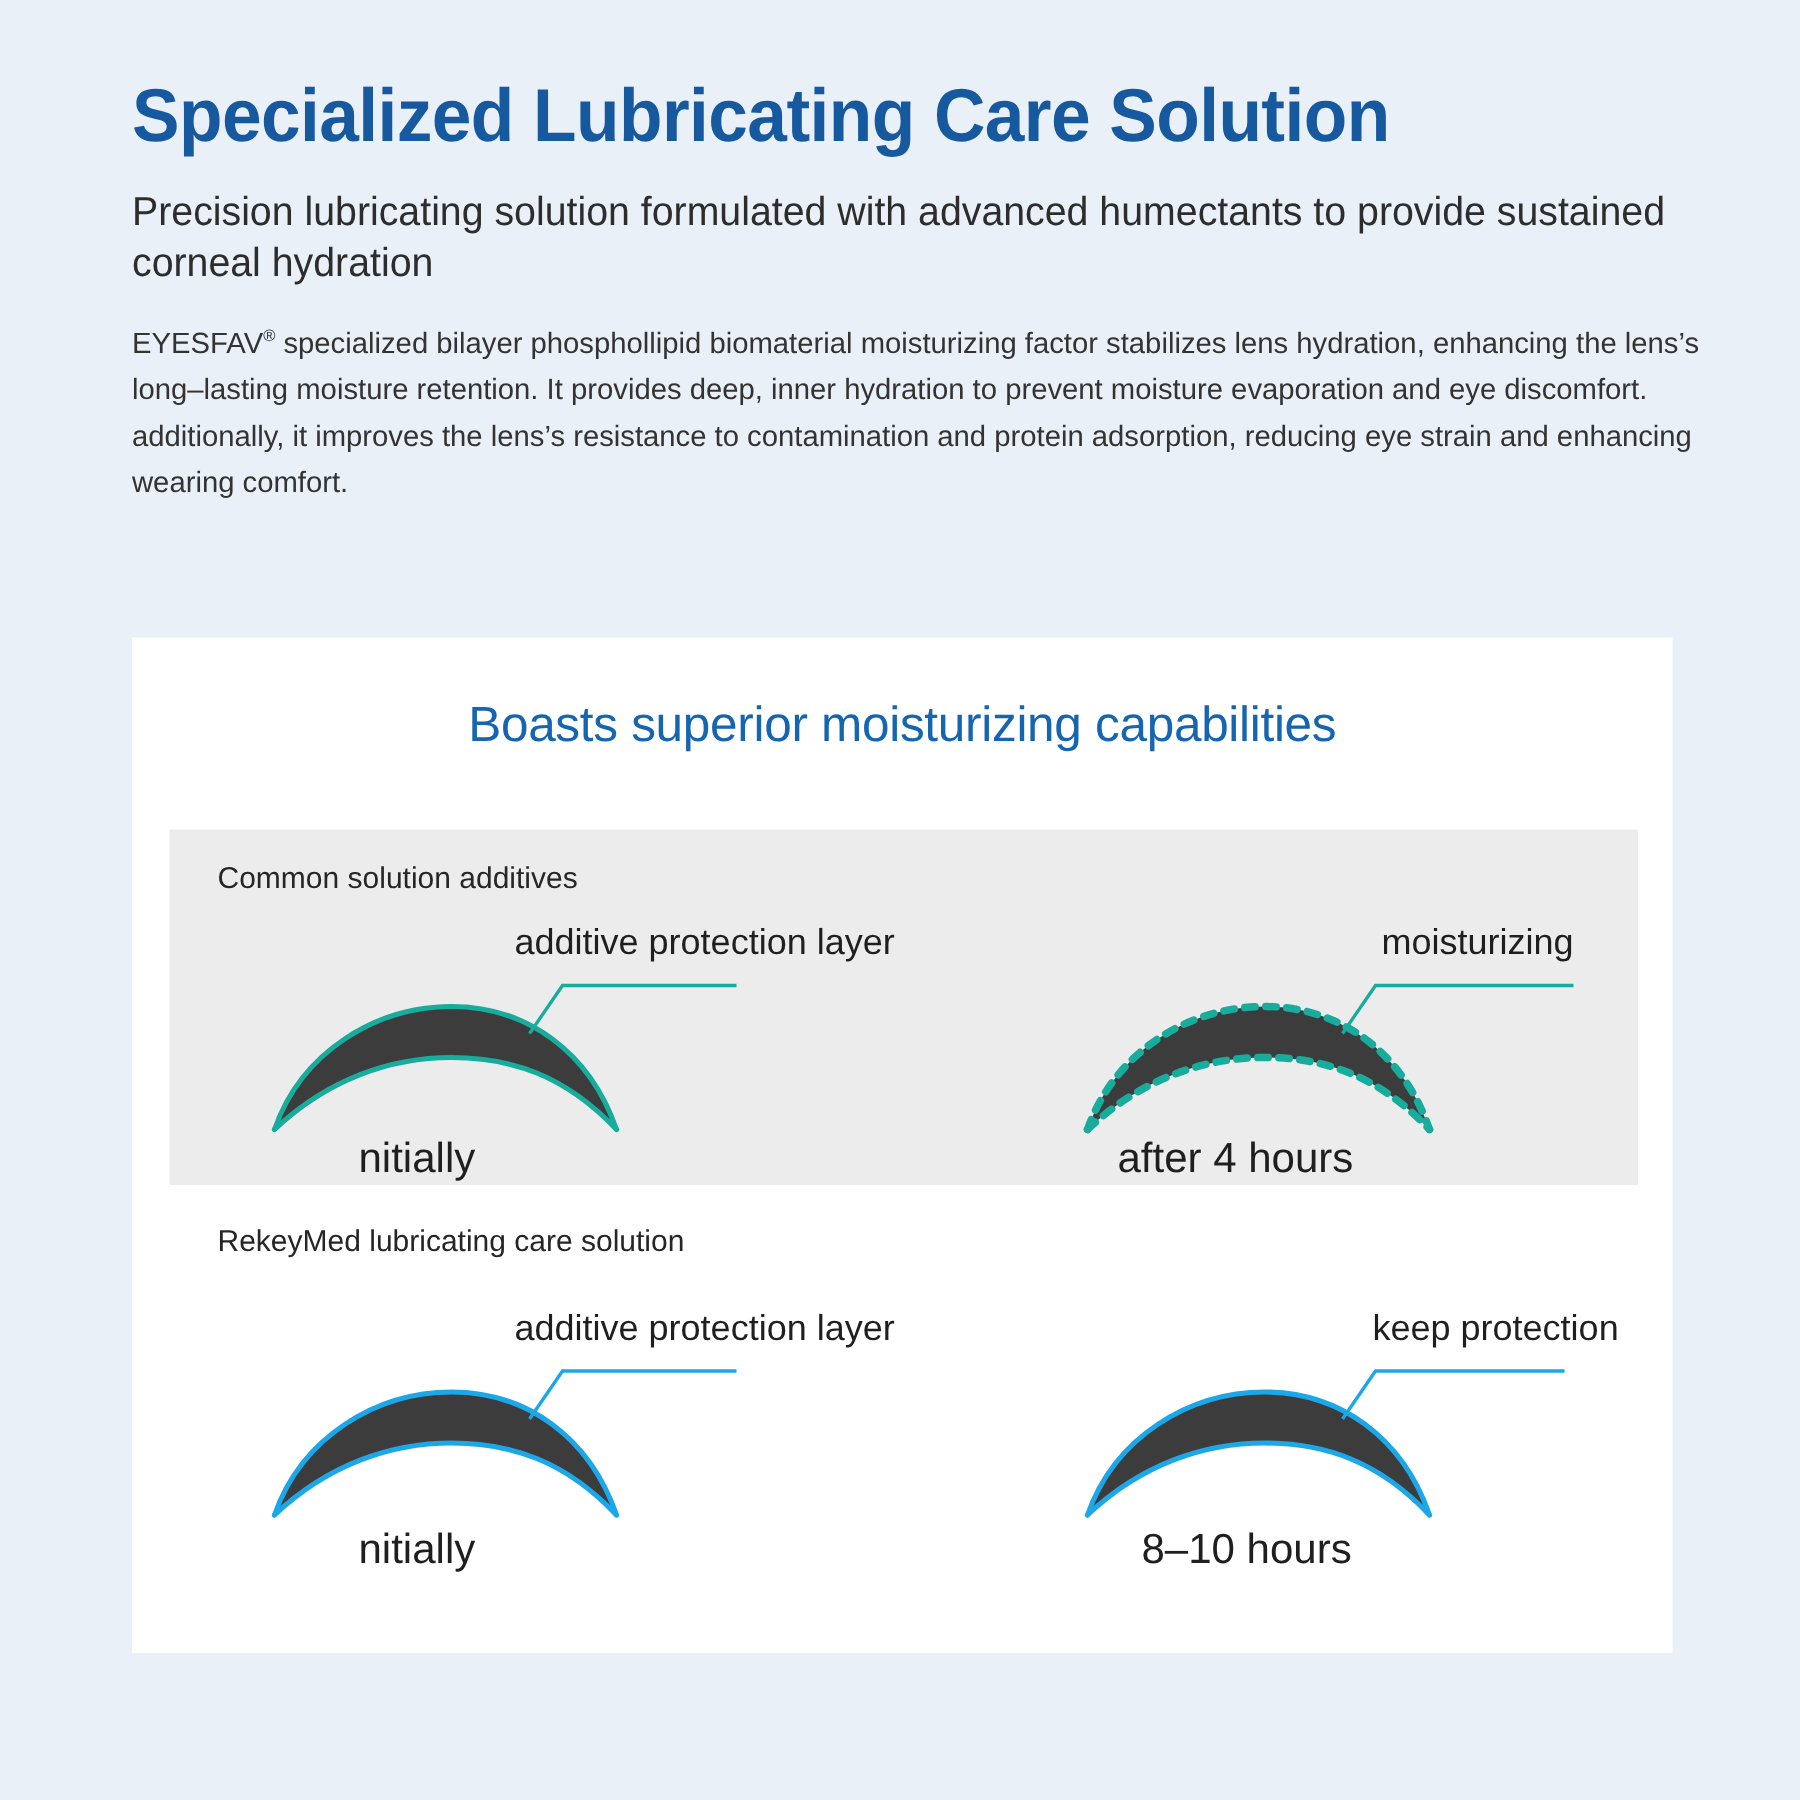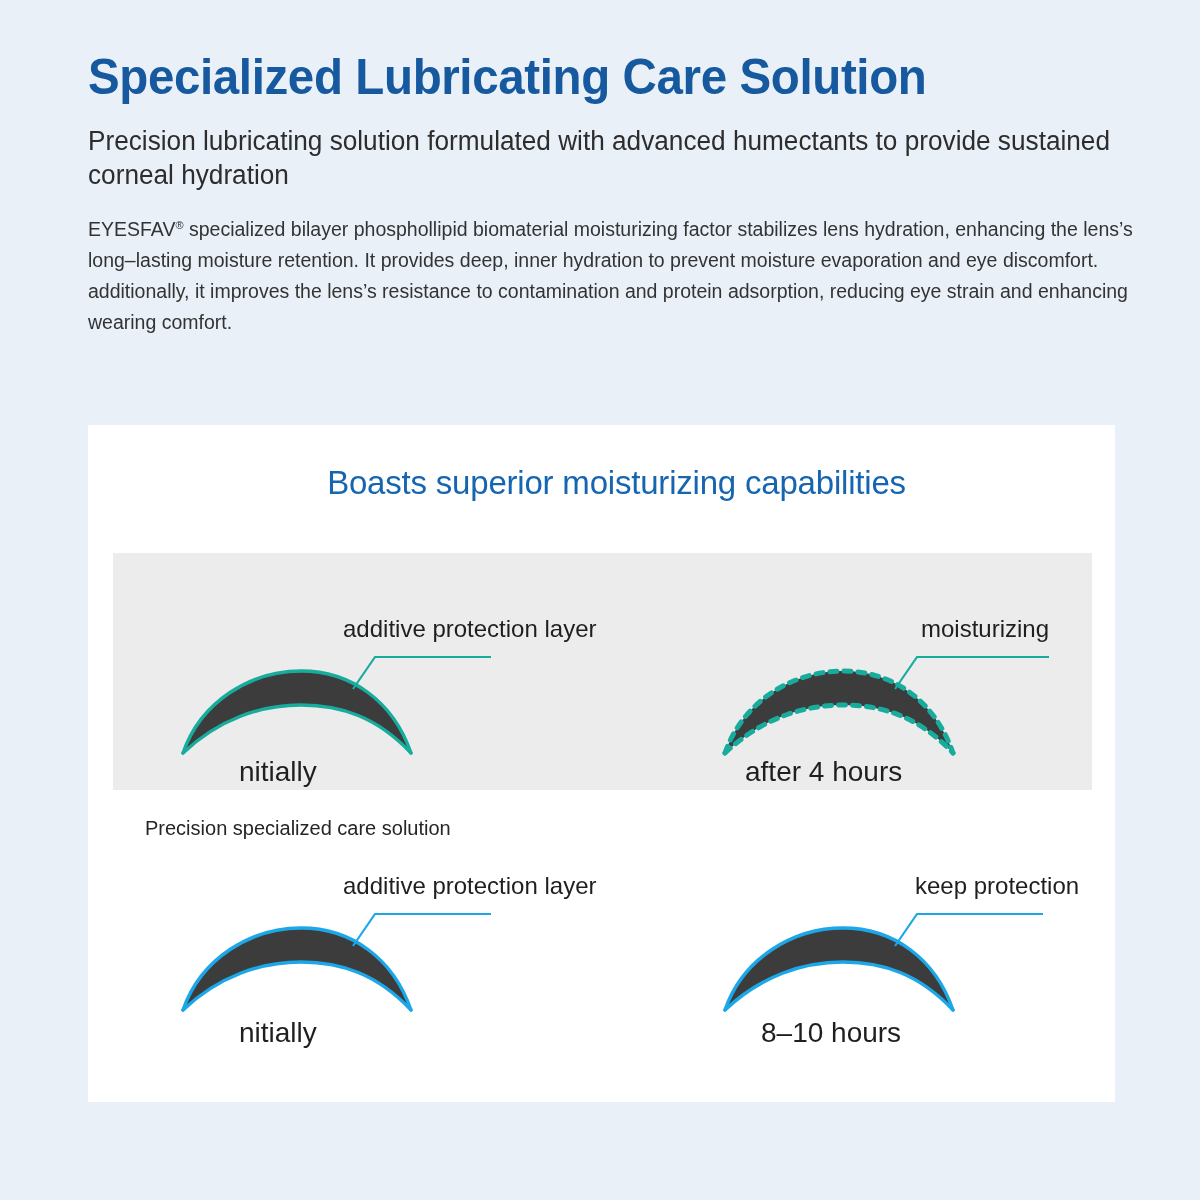--- a/index.html
+++ b/index.html
@@ -76,21 +76,20 @@
     position: absolute;
     left: 0;
     top: 38px;
     width: 1027px;
     text-align: center;
     font-size: 33px;
     line-height: 40px;
     color: #1565b0;
     font-weight: normal;
     letter-spacing: -0.2px;
-    padding-left: 15px;
   }
 
   
   .panel {
     position: absolute;
     left: 25px;
     width: 979px;
   }
   .panel-common {
     top: 128px;
@@ -165,20 +164,21 @@
     <h1 class="title">Specialized Lubricating Care Solution</h1>
     <p class="subtitle">Precision lubricating solution formulated with advanced humectants to provide sustained corneal hydration</p>
     <p class="bodytext"><span>EYESFAV</span><sup>®</sup><span> specialized bilayer phosphollipid biomaterial moisturizing factor stabilizes lens hydration, enhancing the lens’s long–lasting moisture retention. It provides deep, inner hydration to prevent moisture evaporation and eye discomfort. additionally, it improves the lens’s resistance to contamination and protein adsorption, reducing eye strain and enhancing wearing comfort.</span></p>
   </div>
 
   <div class="card">
 
     <div class="card-heading">Boasts superior moisturizing capabilities</div>
 
     <div class="panel panel-common">
+      <div class="panel-label">Common solution additives</div>
 
       <div class="figure fig-tl">
         <svg width="440" height="180" viewBox="0 0 440 180">
           <path d="M22,140 C40,88 90,58 140,58 C190,58 232,88 250,140 C216,104 180,92 140,92 C100,92 58,106 22,140 Z" fill="#3c3c3c"></path>
           <path d="M22,140 C40,88 90,58 140,58 C190,58 232,88 250,140" fill="none" stroke="#18ac9d" stroke-width="3.4" stroke-linecap="round"></path>
           <path d="M22,140 C58,106 100,92 140,92 C180,92 216,104 250,140" fill="none" stroke="#18ac9d" stroke-width="3.4" stroke-linecap="round"></path>
           <polyline points="192,76 214,44 330,44" fill="none" stroke="#18ac9d" stroke-width="2.2"></polyline>
         </svg>
         <div class="callout-text">additive protection layer</div>
         <div class="stage-text">nitially</div>
@@ -190,21 +190,21 @@
           <path d="M22,140 C40,88 90,58 140,58 C190,58 232,88 250,140" fill="none" stroke="#18ac9d" stroke-width="5" stroke-linecap="round" stroke-dasharray="7 7"></path>
           <path d="M22,140 C58,106 100,92 140,92 C180,92 216,104 250,140" fill="none" stroke="#18ac9d" stroke-width="5" stroke-linecap="round" stroke-dasharray="7 7"></path>
           <polyline points="192,76 214,44 346,44" fill="none" stroke="#18ac9d" stroke-width="2.2"></polyline>
         </svg>
         <div class="callout-text">moisturizing</div>
         <div class="stage-text">after 4 hours</div>
       </div>
     </div>
 
     <div class="panel panel-rekey">
-      <div class="panel-label">Precision specialized care solution</div>
+      <div class="panel-label">RekeyMed lubricating care solution</div>
 
       <div class="figure fig-bl">
         <svg width="440" height="180" viewBox="0 0 440 180">
           <path d="M22,140 C40,88 90,58 140,58 C190,58 232,88 250,140 C216,104 180,92 140,92 C100,92 58,106 22,140 Z" fill="#3c3c3c"></path>
           <path d="M22,140 C40,88 90,58 140,58 C190,58 232,88 250,140" fill="none" stroke="#1ca7e8" stroke-width="3.4" stroke-linecap="round"></path>
           <path d="M22,140 C58,106 100,92 140,92 C180,92 216,104 250,140" fill="none" stroke="#1ca7e8" stroke-width="3.4" stroke-linecap="round"></path>
           <polyline points="192,76 214,44 330,44" fill="none" stroke="#1ca7e8" stroke-width="2.2"></polyline>
         </svg>
         <div class="callout-text">additive protection layer</div>
         <div class="stage-text">nitially</div>

